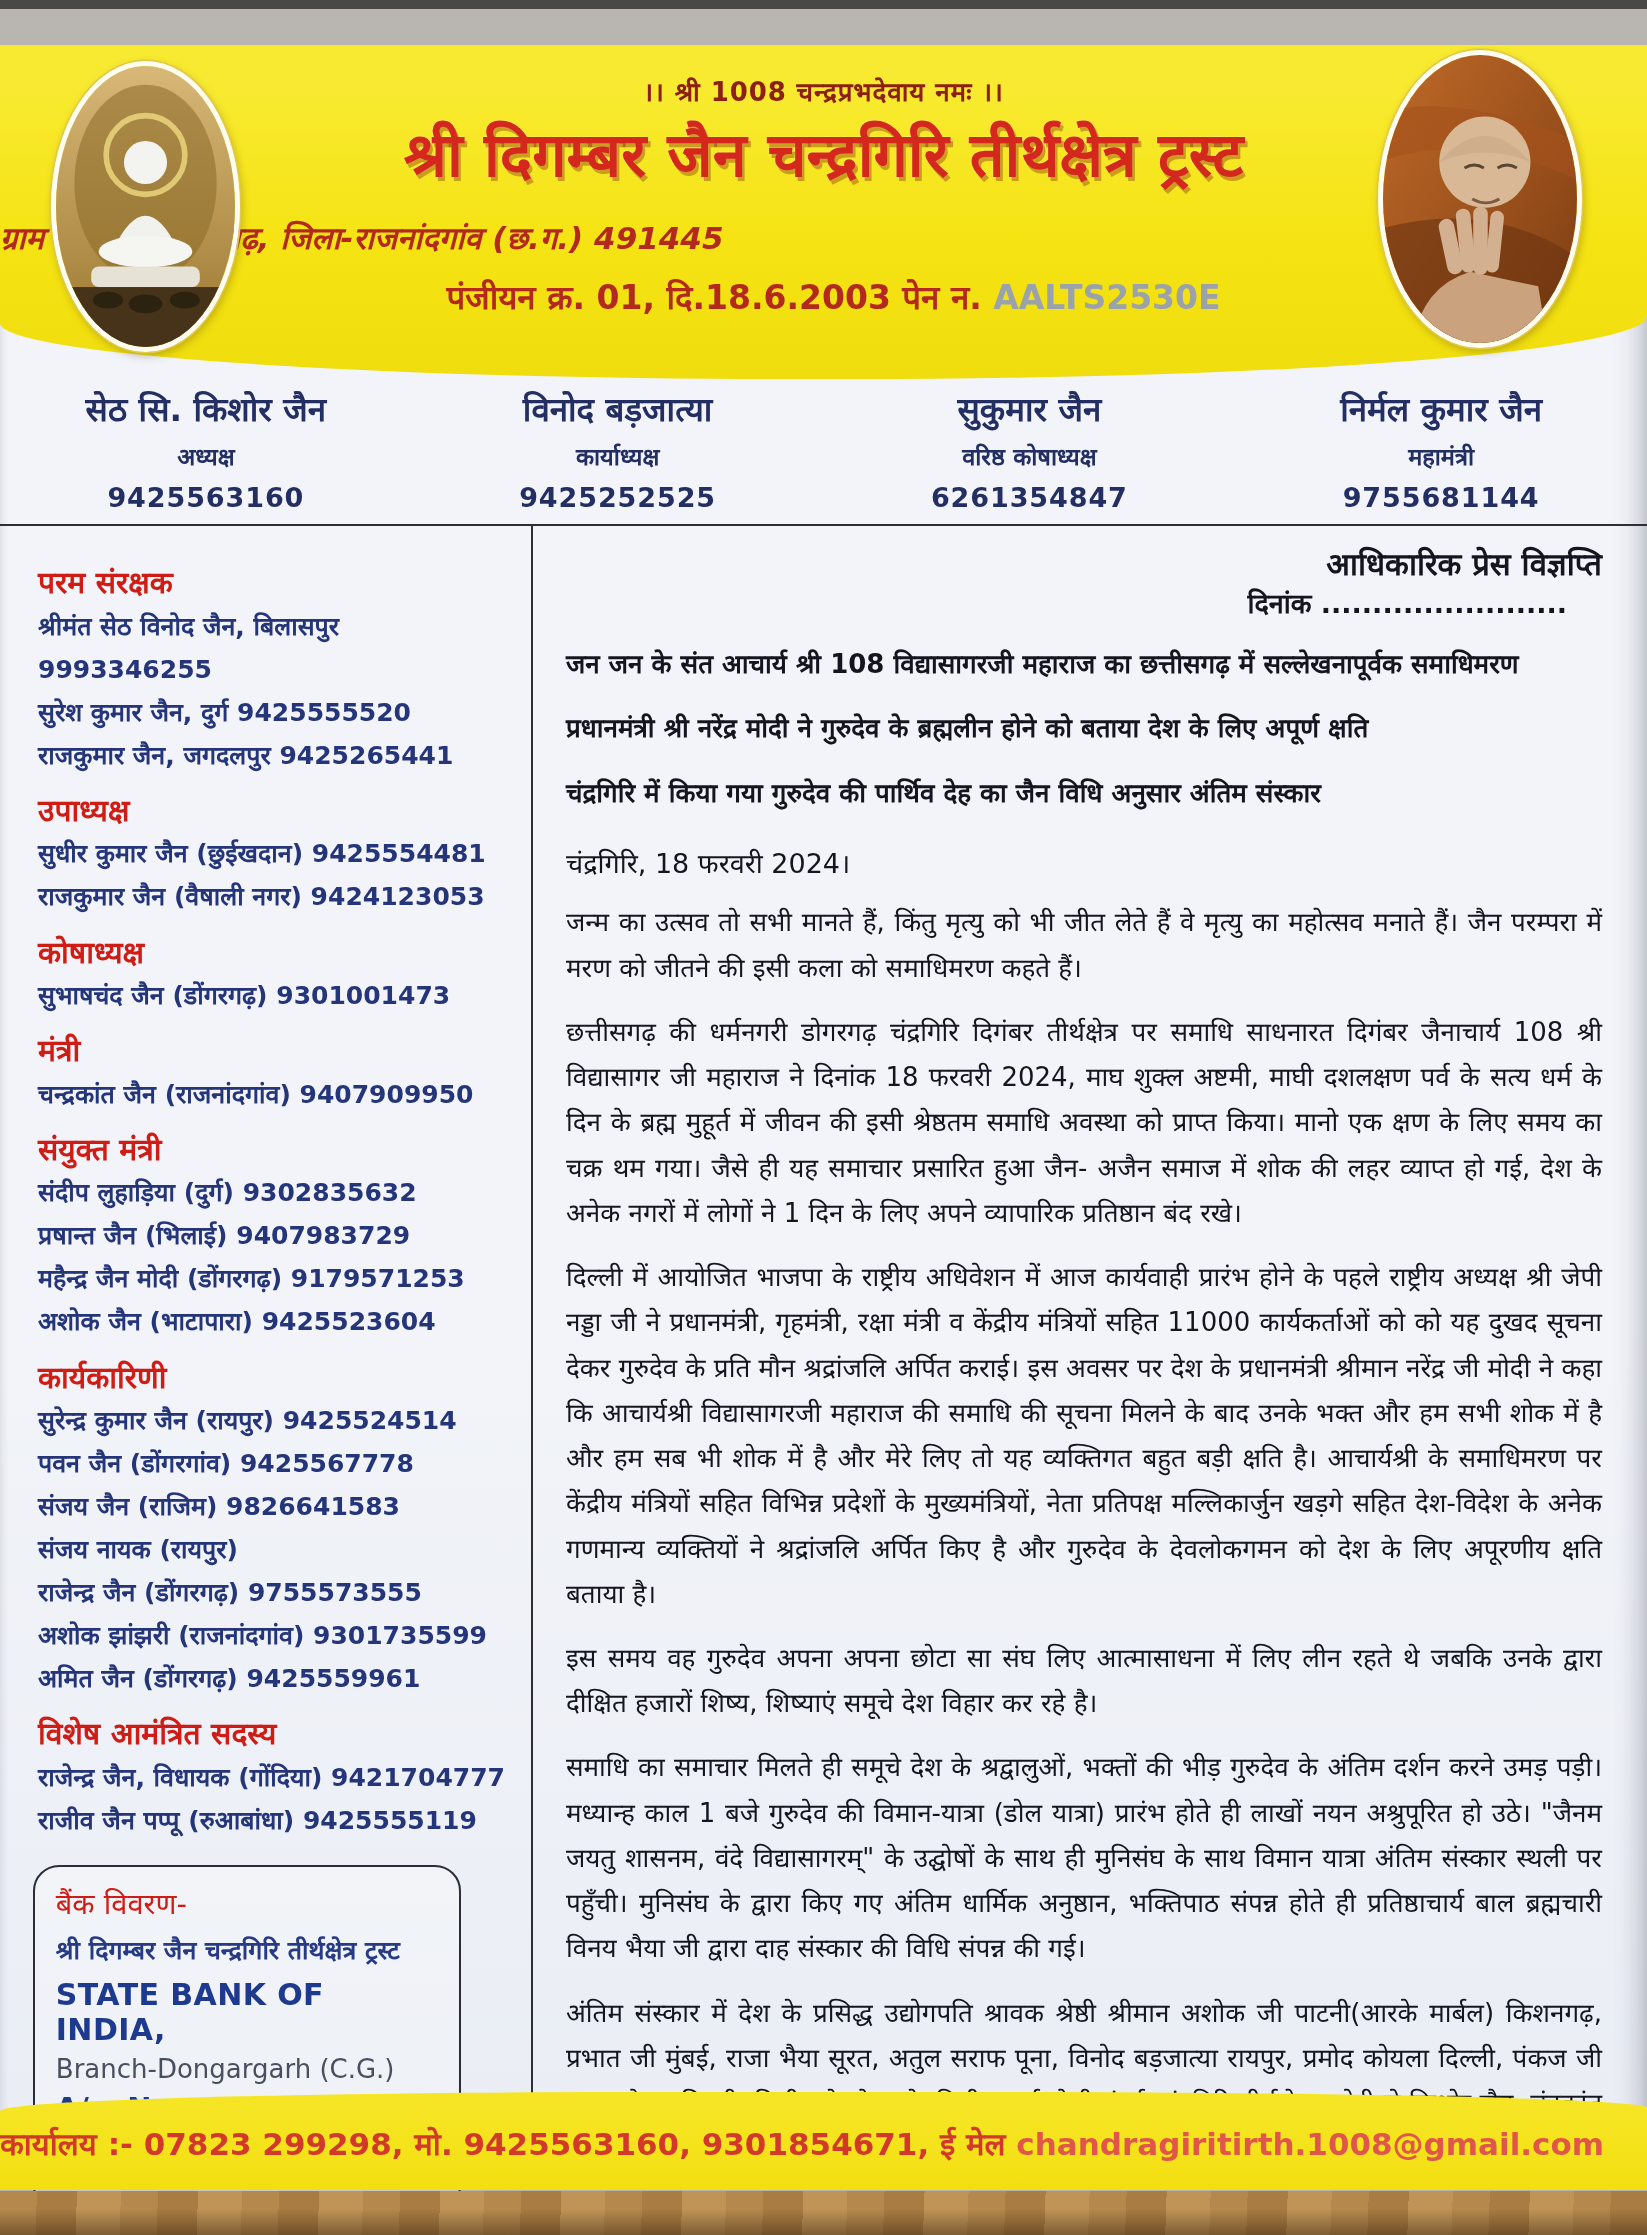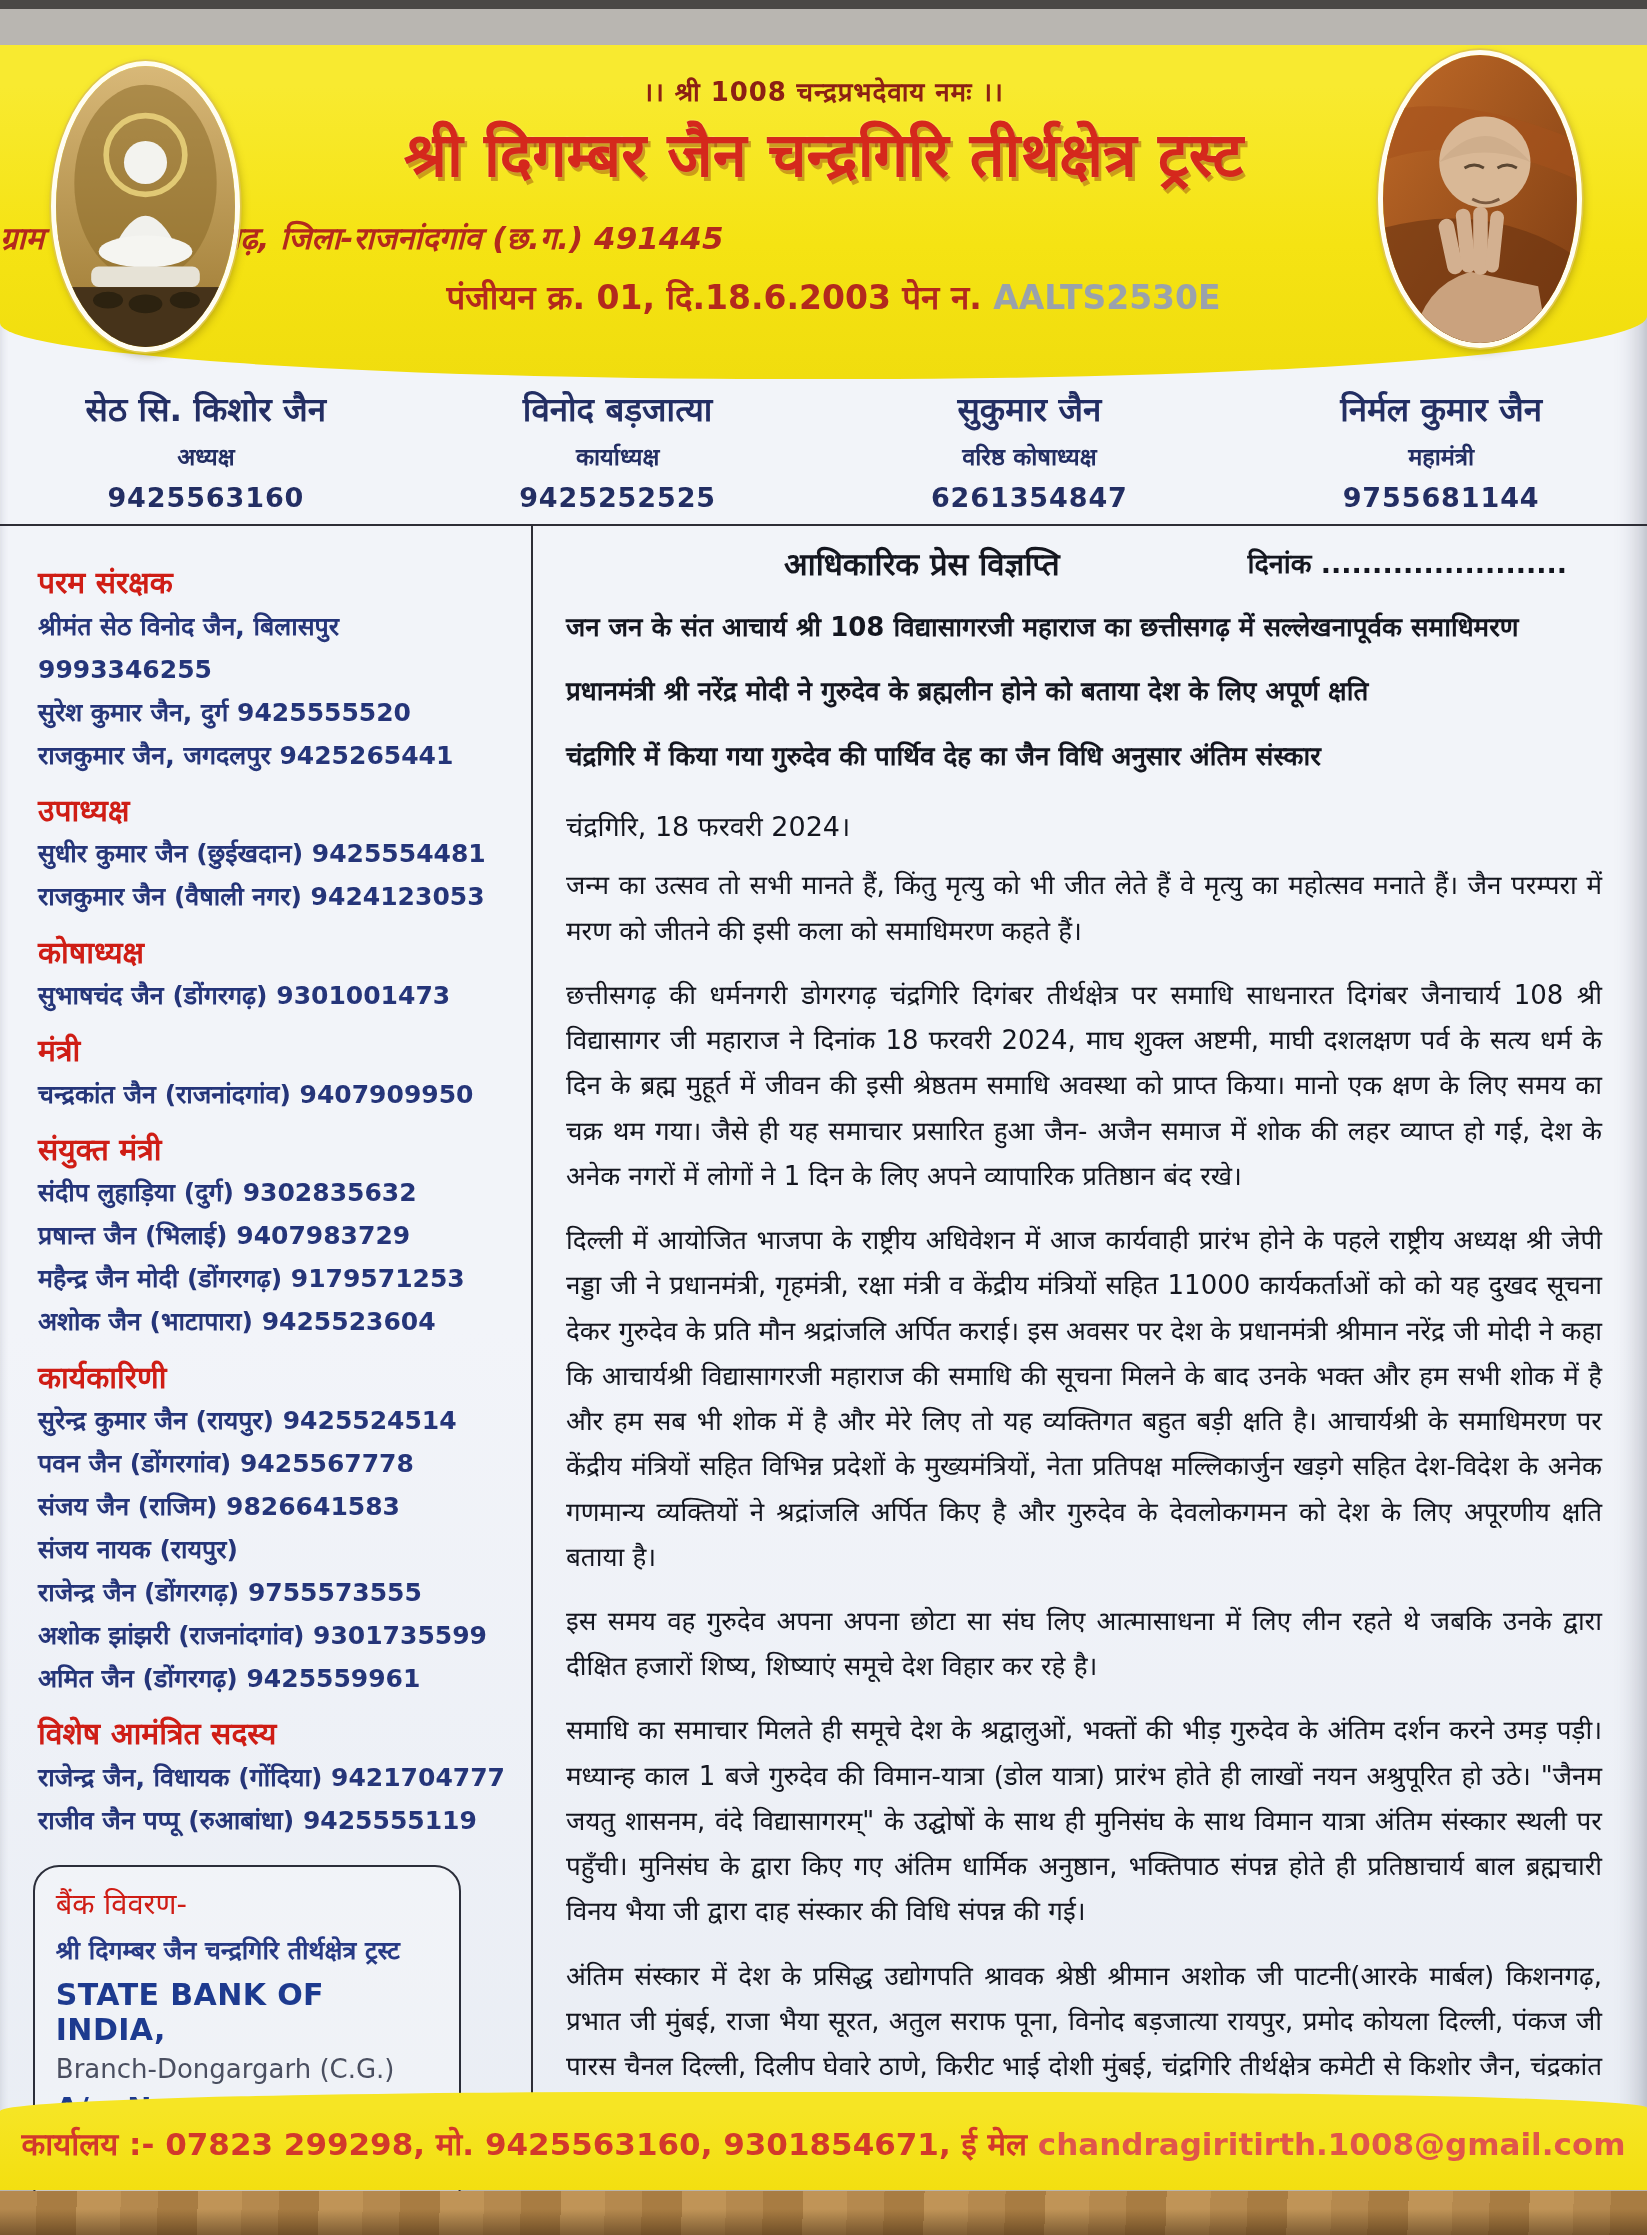--- a/index.html
+++ b/index.html
@@ -57,37 +57,37 @@
     border:2.6px solid #2b2e3a;border-radius:26px;padding:15.7px 17.5px 14px 21px;
     background:rgba(255,255,255,.25);}
   .bank-head{font-size:29px;font-weight:normal;color:#cf1d15;}
   .bank-trust{font-size:25px;font-weight:bold;color:#273a85;margin-top:10.5px;}
   .bank-bank{font-size:30px;font-weight:bold;color:#1d3a8f;margin-top:10.5px;letter-spacing:0.4px;}
   .bank-branch{font-size:26px;color:#4a4f60;margin-top:7px;}
   .bank-ac{font-size:29px;font-weight:bold;color:#1d3a8f;margin-top:7px;}
   .bank-ifsc{font-size:26px;font-weight:bold;color:#3c4254;margin-top:7px;}
   
   .main{flex:1;box-sizing:border-box;padding:15.7px 45px 0 33px;color:#14161f;}
-  .title-row{display:flex;align-items:center;}
+  .title-row{display:flex;align-items:flex-end;flex-direction:column;}
   .press-title{font-size:31px;font-weight:bold;margin-left:218px;}
   .date-label{font-size:27px;font-weight:bold;margin-left:auto;margin-right:35px;}
   .headline{font-size:26px;font-weight:bold;line-height:1.6;text-align:justify;
     margin:23px 0 0 0;}
   .dateline{font-size:27px;font-weight:normal;margin:30px 0 0 0;}
   .body-para{font-size:26px;line-height:1.74;text-align:justify;margin:19px 0 0 0;}
   .page-note{font-size:27px;font-weight:bold;text-align:right;margin:12.2px 105px 0 0;}
   .cont-band{position:relative;margin-top:7px;height:42px;}
   .cont-white{position:absolute;left:-8.7px;top:10.5px;width:843px;height:33px;background:#fdfdfc;
     box-shadow:0 0.9px 2.6px rgba(100,100,120,.25);}
   .cont-text{position:absolute;right:26px;top:3.5px;font-size:29px;font-weight:bold;color:#14161f;}
   
   .footer-band{position:absolute;left:0;top:2047px;width:1647px;height:98px;
     background:linear-gradient(180deg,#f6e524 0 20%,#f3df10 100%);
     border-radius:40% 40% 0 0 / 19px 15.7px 0 0;}
-  .footer-text{position:absolute;left:0;top:30px;width:100%;text-align:center;
+  .footer-text{position:absolute;left:0;top:30px;width:100%;text-align:left;
     font-size:31px;font-weight:bold;color:#d2392b;}
   .footer-text .email{color:#e0564a;font-weight:bold;}
 </style>
 </head>
 <body>
 
 <div class="top-strip"></div>
 
 <div class="paper">
 

